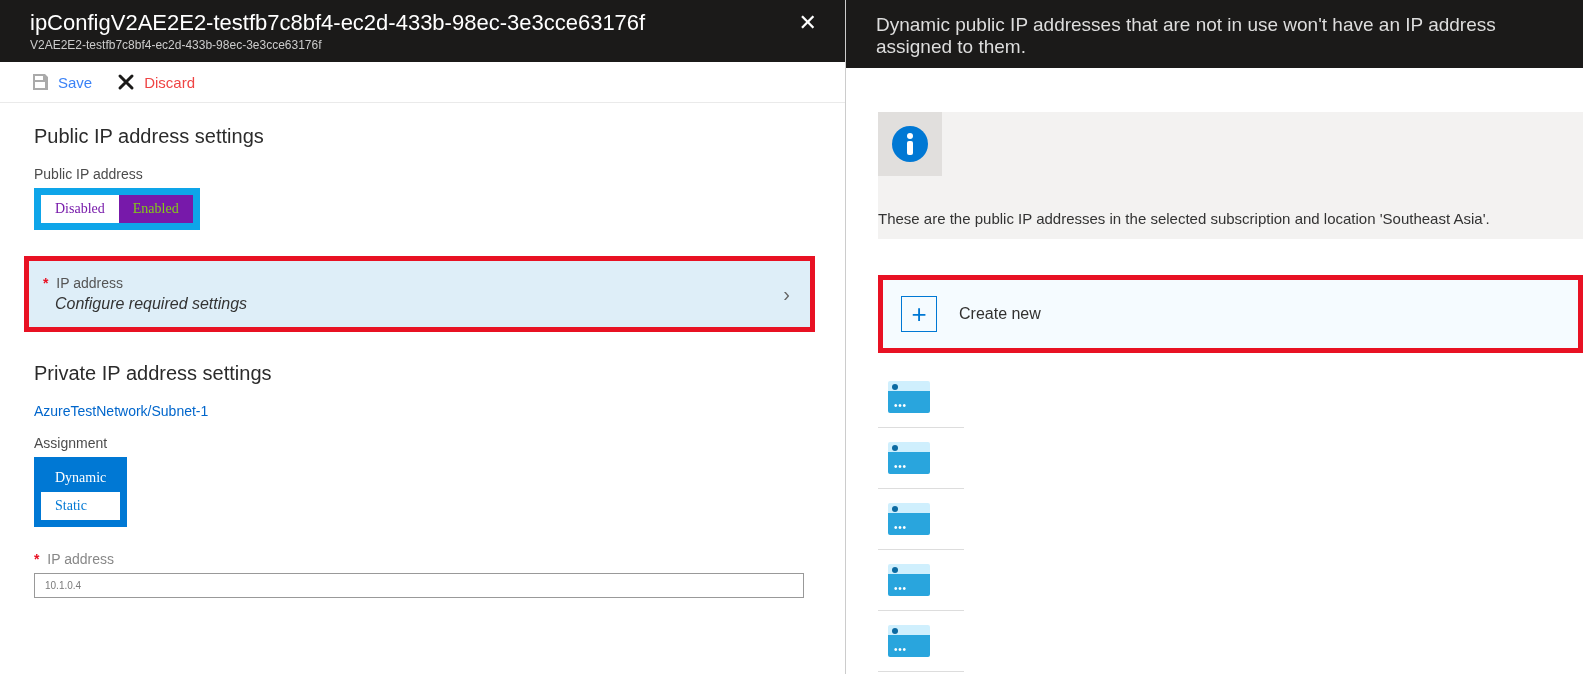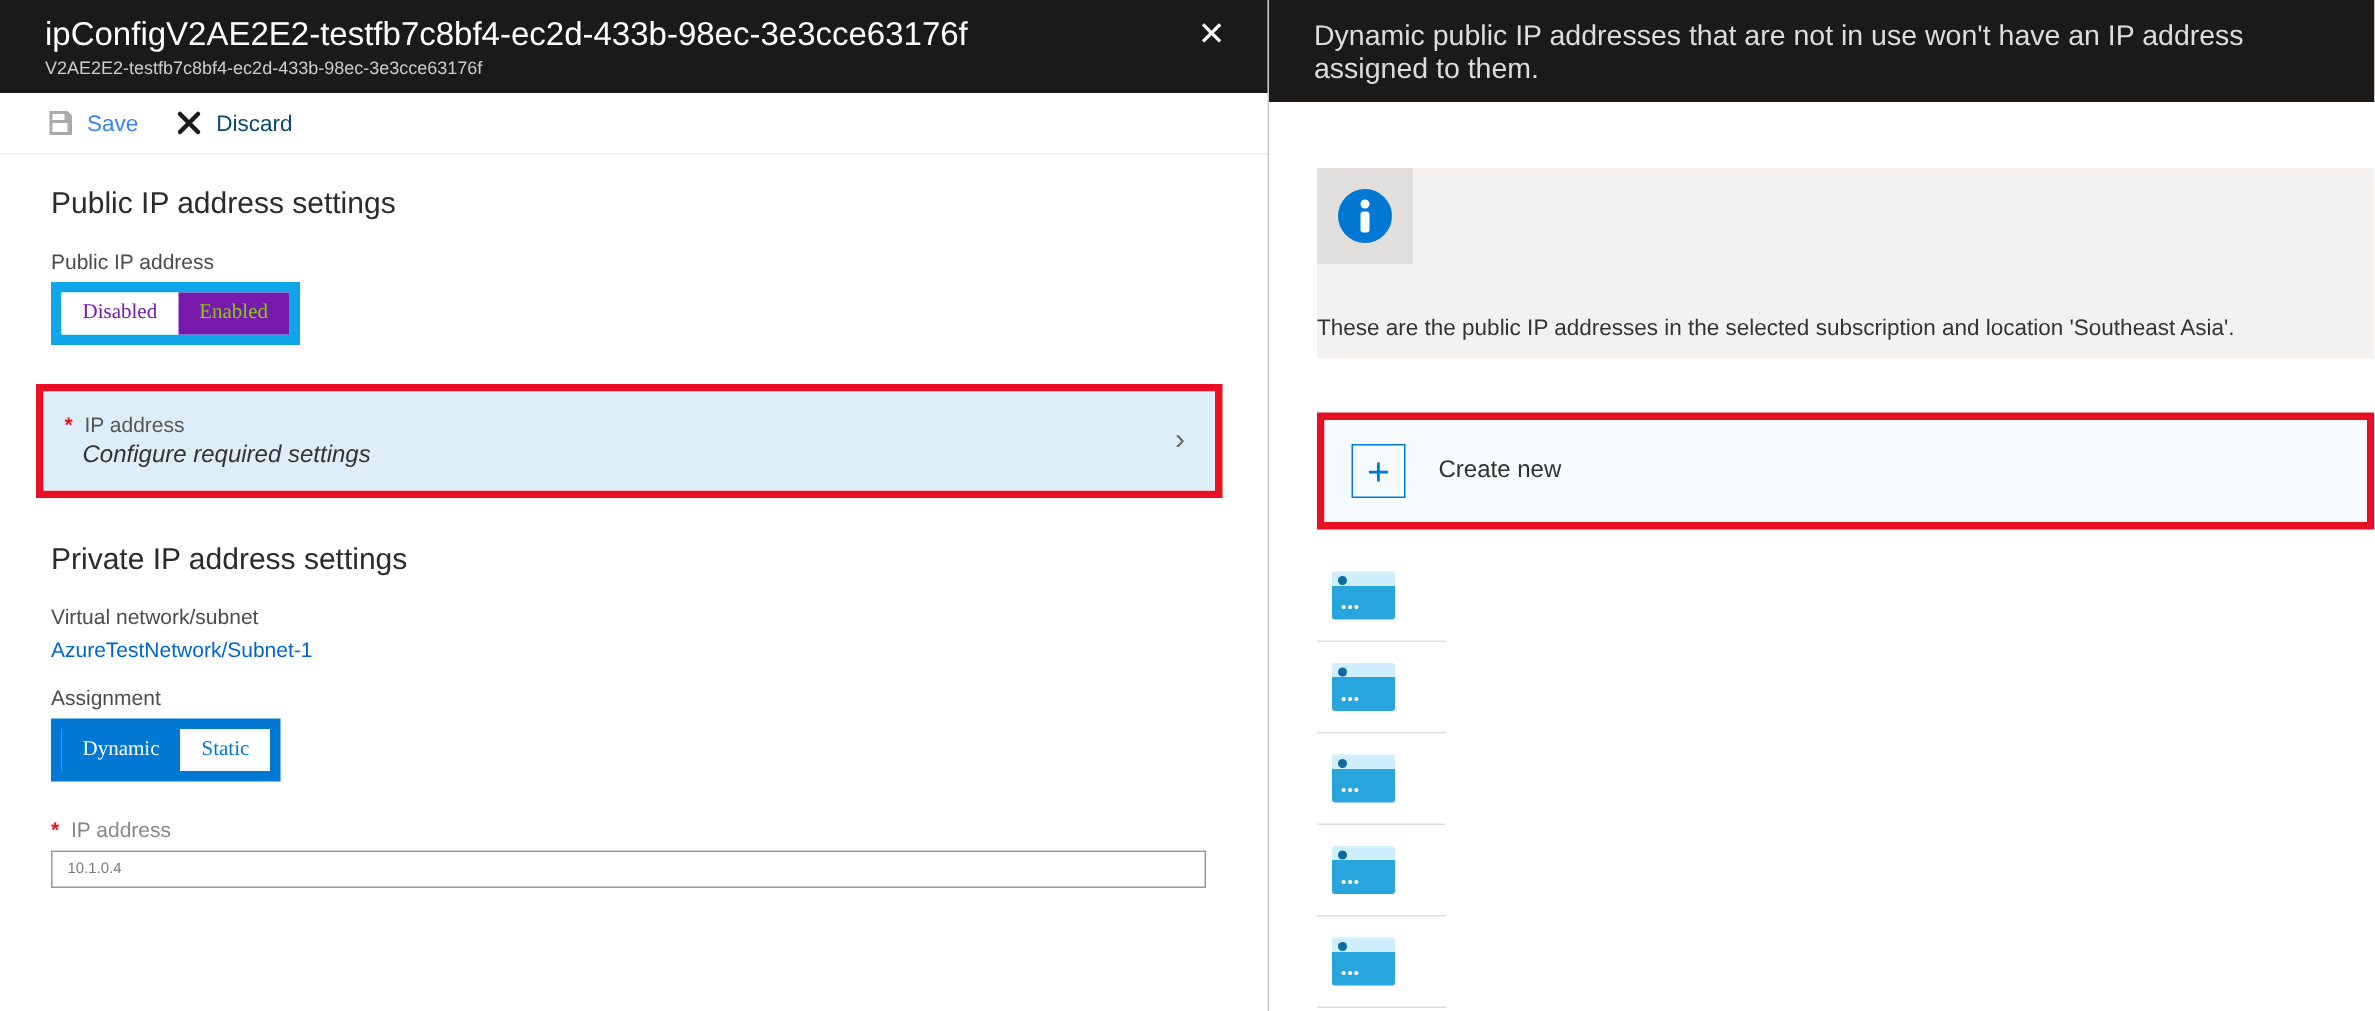--- a/index.html
+++ b/index.html
@@ -63,21 +63,21 @@
       border-bottom: 1px solid #eaeaea;
       padding: 10px 30px;
       display: flex;
       gap: 24px;
       align-items: center;
     }
     .tb-btn {
       display: flex;
       align-items: center;
       gap: 8px;
-      color: #0c4a6e;
+      color: #ef4444;
       cursor: pointer;
       font-size: 15px;
     }
     .tb-btn.disabled { color: #3b82f6; }
     .save-icon svg, .discard-icon svg { display: block; }
     .content { padding: 22px 30px 0 34px; flex: 1; }
     .section-title {
       font-size: 20px;
       font-weight: 400;
       color: #2b2b2b;
@@ -94,21 +94,21 @@
       width: fit-content;
       font-family: Liberation Serif, serif;
     }
     .toggle-option {
       padding: 6px 14px;
       font-size: 14px;
       cursor: pointer;
     }
     .toggle-option.purple-off { color: #7719aa; background: #fff; }
     .toggle-option.purple-on { color: #84cc16; background: #7719aa; }
-    .toggle-group.blue { border-color: #0078d4; }
+    .toggle-group.blue { border-color: #0078d4; flex-direction: column; }
     .toggle-option.blue-off { color: #0078d4; background: #fff; }
     .toggle-option.blue-on { color: #fff; background: #0078d4; }
     .highlight-box {
       border: 5px solid #e81123;
       margin-top: 26px;
       margin-left: -10px;
       padding: 0;
     }
     .configure-row {
       background: #deeef8;
@@ -264,21 +264,20 @@
         <div>
           <span class="required-star">*</span>
           <span class="configure-label">IP address</span>
         </div>
         <div class="configure-action">Configure required settings</div>
         <div class="chevron">›</div>
       </div>
     </div>
 
     <div class="section-title section-gap">Private IP address settings</div>
-    <div class="field-label">Virtual network/subnet</div>
     <div class="link-text" style="margin-top:6px">AzureTestNetwork/Subnet-1</div>
 
     <div class="field-label small-gap">Assignment</div>
     <div class="toggle-group blue">
       <div class="toggle-option blue-on">Dynamic</div>
       <div class="toggle-option blue-off">Static</div>
     </div>
 
     <div style="margin-top:24px">
       <span class="required-star">*</span>

